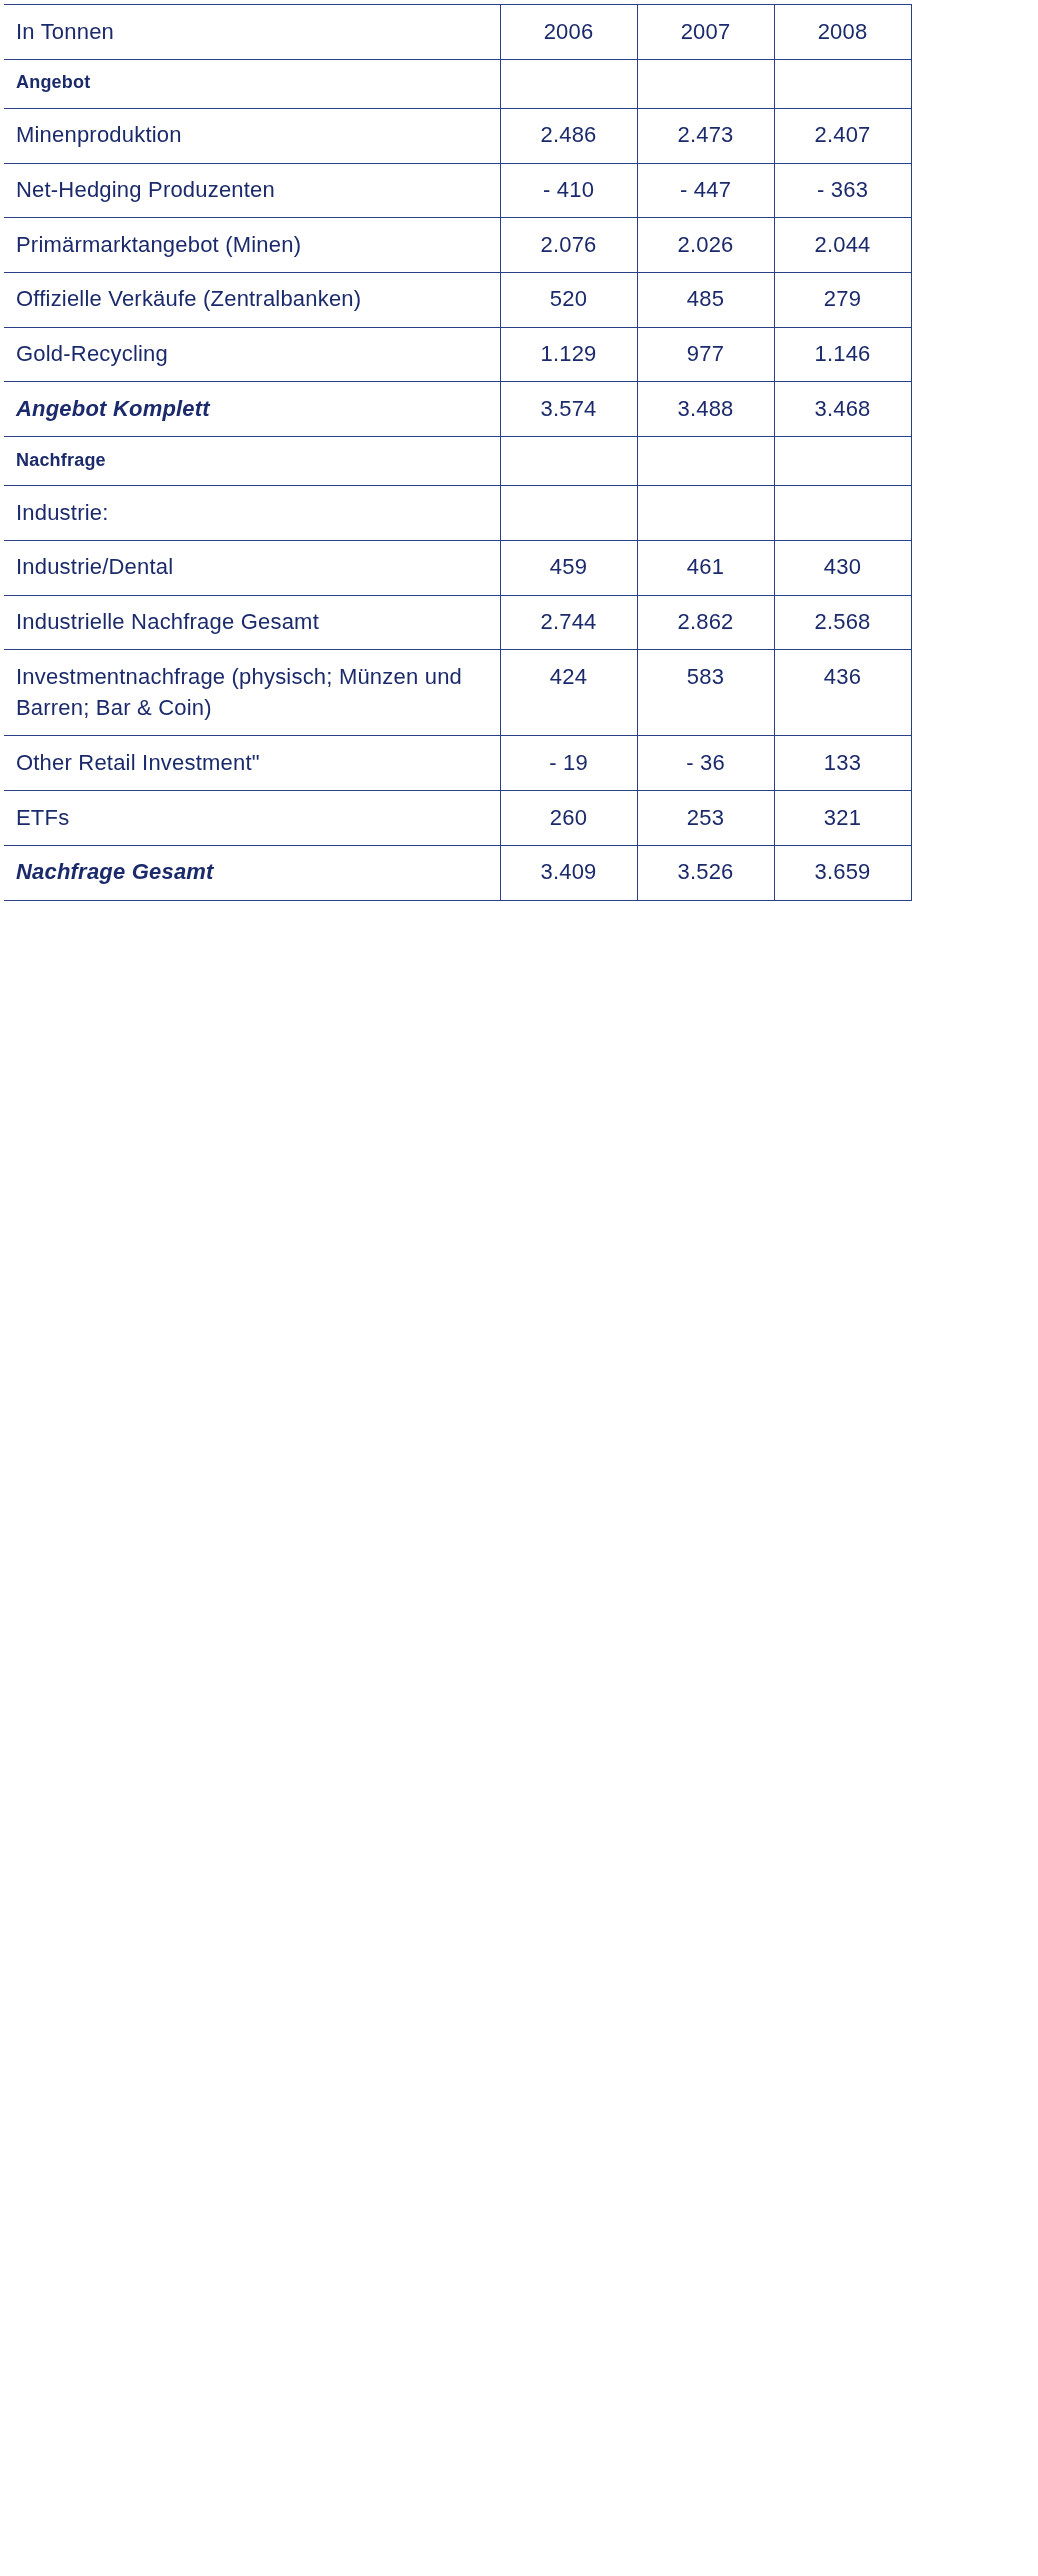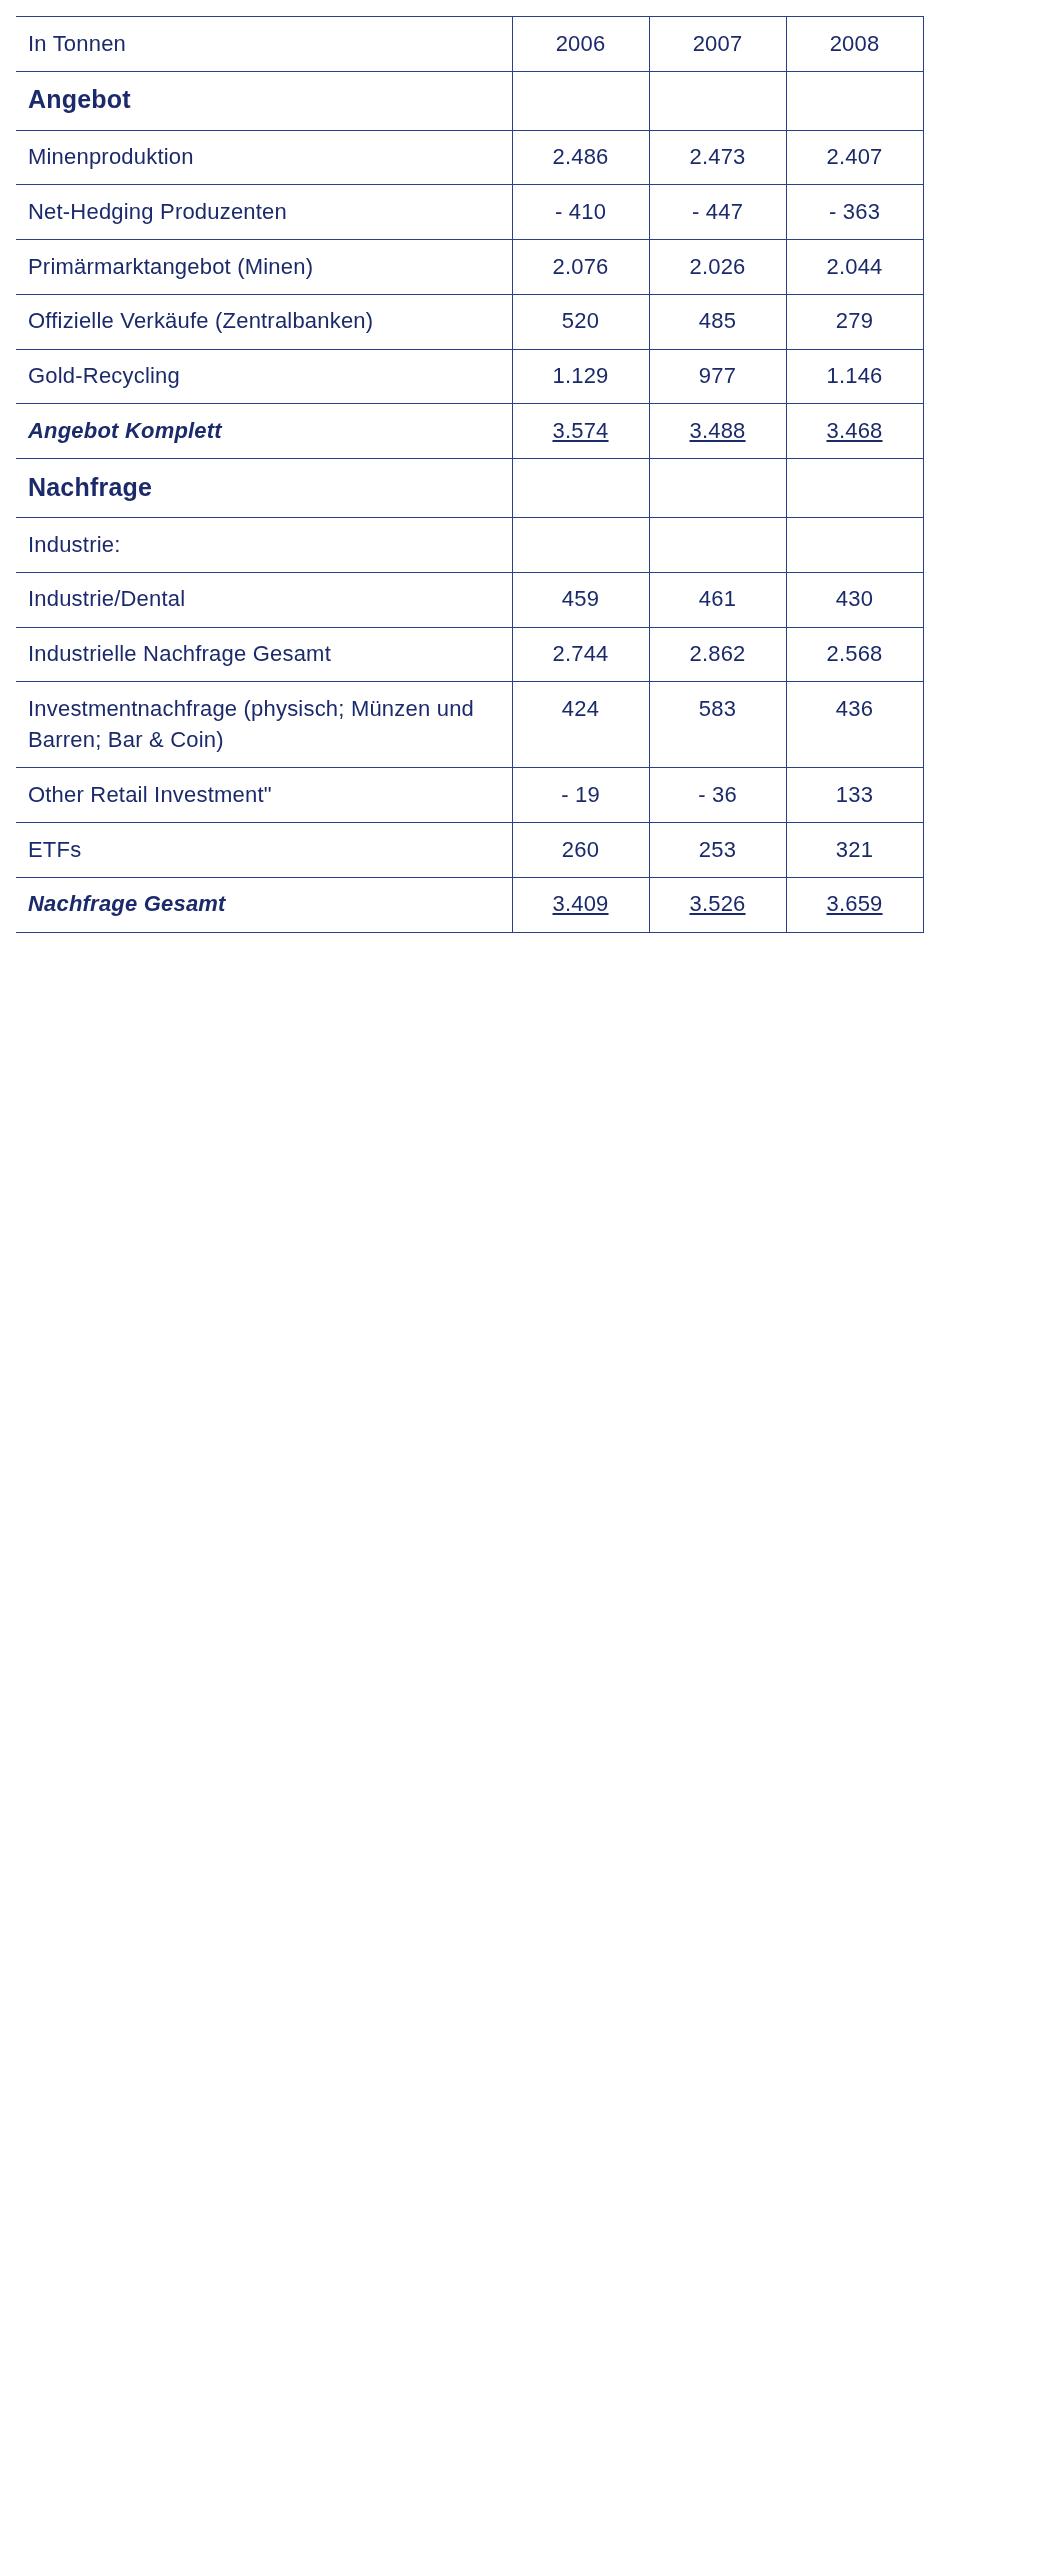--- a/index.html
+++ b/index.html
@@ -21,21 +21,21 @@
     left: 0;
     top: 0;
     width: 1038px;
     height: 2576px;
   }
 
   table.gold-table {
     border-collapse: collapse;
     table-layout: fixed;
     width: 784px;
-    margin: 16px;
+    margin: 4px;
   }
 
   table.gold-table col.c-label { width: 496px; }
   table.gold-table col.c-year  { width: 137px; }
 
   table.gold-table td {
     border-bottom: 1.5px solid #2b3f86;
     border-right: 1.5px solid #2b3f86;
     vertical-align: top;
     padding: 10.5px 12px 12px 12px;
@@ -60,31 +60,30 @@
     white-space: nowrap;
   }
 
   tr.header td {
     font-size: 22px;
     font-weight: normal;
   }
 
   tr.section td.label {
     font-weight: bold;
-    font-size: 25px;
+    font-size: 18px;
   }
 
   tr.total td {
     font-weight: bold;
     font-style: italic;
   }
   tr.total td.num {
     font-weight: normal;
     font-style: normal;
-    text-decoration: underline;
   }
 
   td.label { word-wrap: break-word; }
 
   
   .sheet { filter: none; }
 </style>
 </head>
 <body>
 

